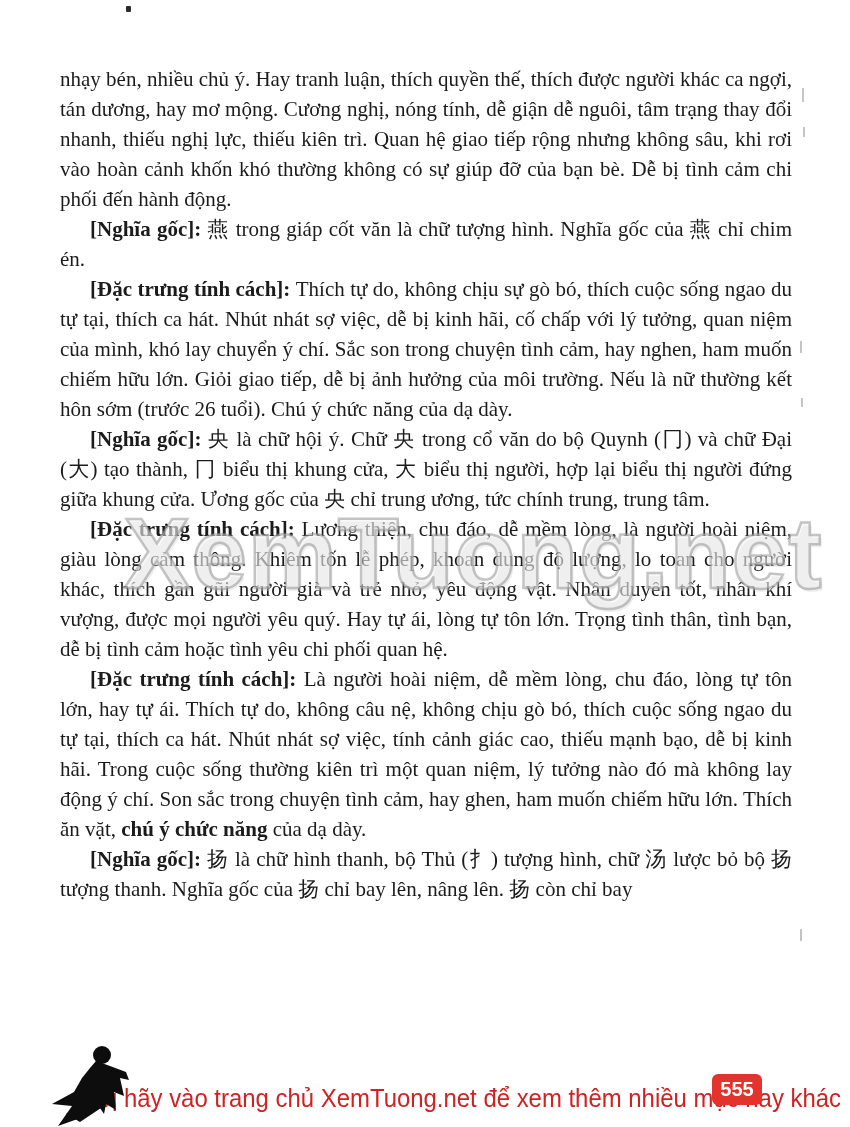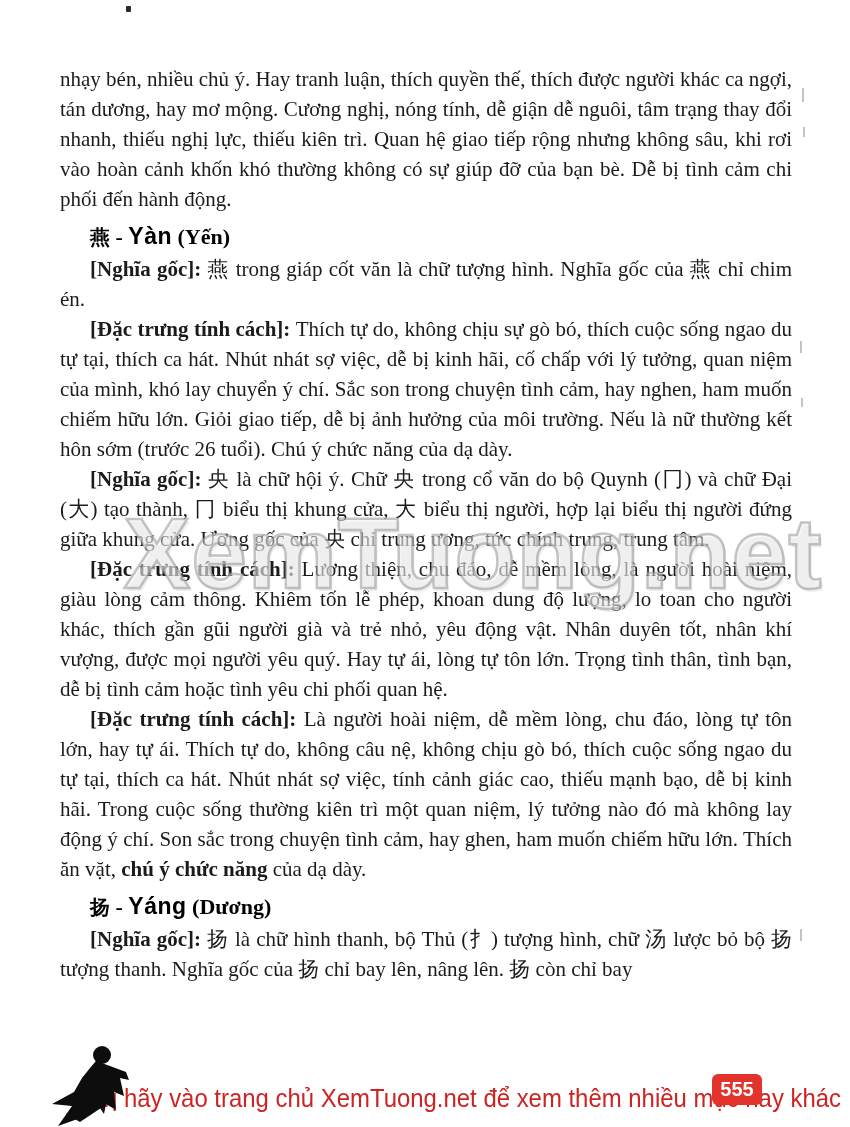--- a/index.html
+++ b/index.html
@@ -58,27 +58,25 @@
 
 <div class="speck"></div>
 <div class="artifact a1"></div>
 <div class="artifact a2"></div>
 <div class="artifact a3"></div>
 <div class="artifact a4"></div>
 <div class="artifact a5"></div>
 
 <div class="content">
     <p class="para"><span>nhạy bén, nhiều chủ ý. Hay tranh luận, thích quyền thế, thích được người khác ca ngợi, tán dương, hay mơ mộng. Cương nghị, nóng tính, dễ giận dễ nguôi, tâm trạng thay đổi nhanh, thiếu nghị lực, thiếu kiên trì. Quan hệ giao tiếp rộng nhưng không sâu, khi rơi vào hoàn cảnh khốn khó thường không có sự giúp đỡ của bạn bè. Dễ bị tình cảm chi phối đến hành động.</span></p>
-    <div class="heading"><span class="heading-hanzi">燕</span><span class="heading-sep"> - </span><span class="heading-pinyin">Yàn</span><span class="heading-viet"> (Yến)</span></div>
     <p class="para indent"><b>[Nghĩa gốc]: </b><span>燕 trong giáp cốt văn là chữ tượng hình. Nghĩa gốc của 燕 chỉ chim én.</span></p>
     <p class="para indent"><b>[Đặc trưng tính cách]: </b><span>Thích tự do, không chịu sự gò bó, thích cuộc sống ngao du tự tại, thích ca hát. Nhút nhát sợ việc, dễ bị kinh hãi, cố chấp với lý tưởng, quan niệm của mình, khó lay chuyển ý chí. Sắc son trong chuyện tình cảm, hay nghen, ham muốn chiếm hữu lớn. Giỏi giao tiếp, dễ bị ảnh hưởng của môi trường. Nếu là nữ thường kết hôn sớm (trước 26 tuổi). Chú ý chức năng của dạ dày.</span></p>
     <p class="para indent"><b>[Nghĩa gốc]: </b><span>央 là chữ hội ý. Chữ 央 trong cổ văn do bộ Quynh (冂) và chữ Đại (大) tạo thành, 冂 biểu thị khung cửa, 大 biểu thị người, hợp lại biểu thị người đứng giữa khung cửa. Ương gốc của 央 chỉ trung ương, tức chính trung, trung tâm.</span></p>
     <p class="para indent"><b>[Đặc trưng tính cách]: </b><span>Lương thiện, chu đáo, dễ mềm lòng, là người hoài niệm, giàu lòng cảm thông. Khiêm tốn lễ phép, khoan dung độ lượng, lo toan cho người khác, thích gần gũi người già và trẻ nhỏ, yêu động vật. Nhân duyên tốt, nhân khí vượng, được mọi người yêu quý. Hay tự ái, lòng tự tôn lớn. Trọng tình thân, tình bạn, dễ bị tình cảm hoặc tình yêu chi phối quan hệ.</span></p>
     <p class="para indent"><b>[Đặc trưng tính cách]: </b><span>Là người hoài niệm, dễ mềm lòng, chu đáo, lòng tự tôn lớn, hay tự ái. Thích tự do, không câu nệ, không chịu gò bó, thích cuộc sống ngao du tự tại, thích ca hát. Nhút nhát sợ việc, tính cảnh giác cao, thiếu mạnh bạo, dễ bị kinh hãi. Trong cuộc sống thường kiên trì một quan niệm, lý tưởng nào đó mà không lay động ý chí. Son sắc trong chuyện tình cảm, hay ghen, ham muốn chiếm hữu lớn. Thích ăn vặt, </span><b>chú ý chức năng</b><span> của dạ dày.</span></p>
-    <div class="heading"><span class="heading-hanzi">扬</span><span class="heading-sep"> - </span><span class="heading-pinyin">Yáng</span><span class="heading-viet"> (Dương)</span></div>
     <p class="para indent"><b>[Nghĩa gốc]: </b><span>扬 là chữ hình thanh, bộ Thủ (扌) tượng hình, chữ 汤 lược bỏ bộ 扬 tượng thanh. Nghĩa gốc của 扬 chỉ bay lên, nâng lên. 扬 còn chỉ bay</span></p>
   </div>
 
 <div class="watermark">XemTuong.net</div>
 
 <svg class="silhouette" viewBox="0 0 104 83" xmlns="http://www.w3.org/2000/svg" aria-hidden="true">
   <g fill="#0d0d0d">
     <circle cx="56" cy="11" r="9"></circle>
     <path d="M50 17 L64 22 L80 28 L83 36 L74 34 L78 52 L68 48 L70 66 L60 60 L58 70 L50 58 L40 72 L12 82 L26 62 L6 60 L28 48 L36 34 L44 24 Z"></path>
     <path d="M20 70 L48 52 L58 62 L34 78 Z"></path>

